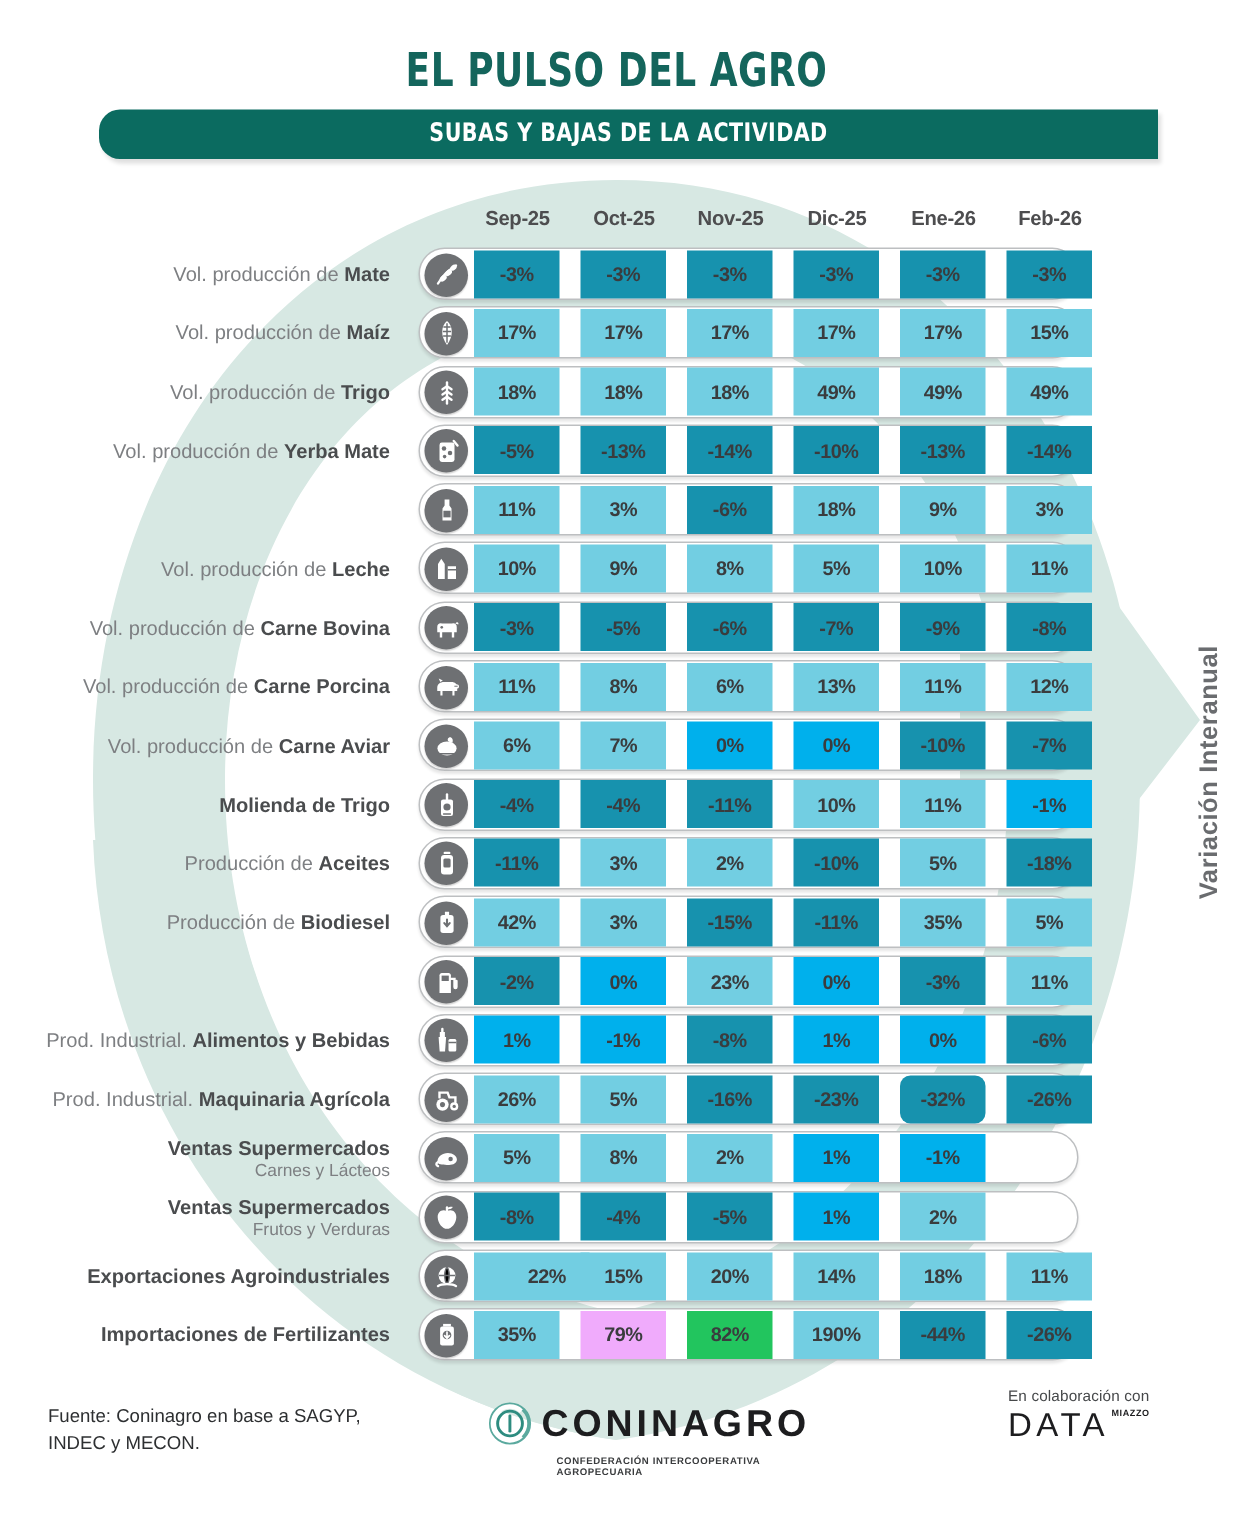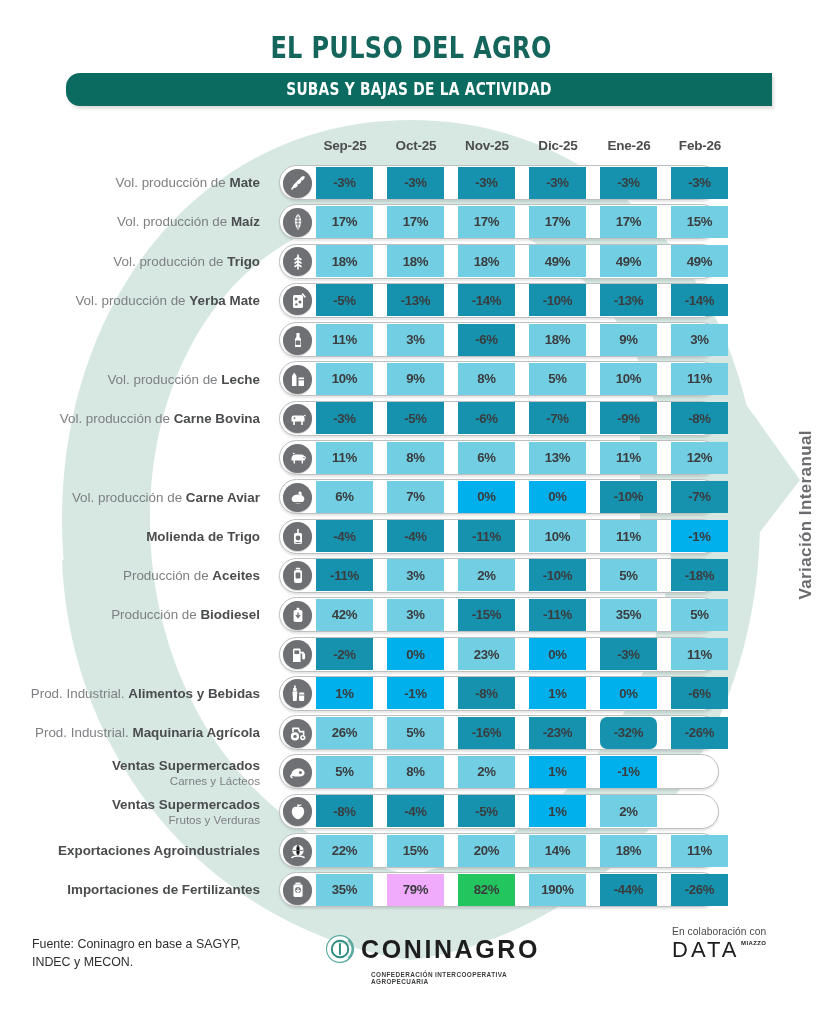--- a/index.html
+++ b/index.html
@@ -295,20 +295,23 @@
           <div class="cell" style="left: 0px; background: rgb(23, 146, 174);">-3%</div>
           <div class="cell" style="left: 71px; background: rgb(23, 146, 174);">-5%</div>
           <div class="cell" style="left: 142px; background: rgb(23, 146, 174);">-6%</div>
           <div class="cell" style="left: 213px; background: rgb(23, 146, 174);">-7%</div>
           <div class="cell" style="left: 284px; background: rgb(23, 146, 174);">-9%</div>
           <div class="cell" style="left: 355px; background: rgb(23, 146, 174);">-8%</div>
         </div>
       </div>
       <div class="row">
         <div class="pill"></div>
+        <div class="label">
+          <span>Vol. producción de <span class="b">Carne Porcina</span></span>
+        </div>
         <div class="icon-circle">
           <svg width="20" height="20" viewBox="0 0 20 20">
             <path d="M3.5 10.5 C3.5 8 5.6 6.6 8 6.6 L13 6.6 C15.4 6.6 16.8 8 16.8 10.4 L16.8 12.6 L15 12.6 L15 15.6 L13.6 15.6 L13.6 12.6 L7 12.6 L7 15.6 L5.6 15.6 L5.6 12.6 L3.5 12.6 Z" fill="#ffffff"></path>
             <ellipse cx="16" cy="9.6" rx="2" ry="1.5" fill="#ffffff"></ellipse>
             <circle cx="15.4" cy="9.5" r=".5" fill="#6E7073"></circle>
             <circle cx="16.6" cy="9.5" r=".5" fill="#6E7073"></circle>
             <path d="M5.5 6.6 L4.5 4.4 L7.2 5.6 Z" fill="#ffffff"></path>
           </svg>
         </div>
         <div class="cells">
@@ -519,21 +522,21 @@
           <span><span class="b">Exportaciones Agroindustriales</span></span>
         </div>
         <div class="icon-circle">
           <svg width="20" height="20" viewBox="0 0 20 20">
             <circle cx="10" cy="9.4" r="5.6" fill="#ffffff"></circle>
             <path d="M4.6 9.4 L15.4 9.4 M10 3.8 C12 6 12 12.8 10 15 M10 3.8 C8 6 8 12.8 10 15" stroke="#6E7073" stroke-width="1"></path>
             <path d="M4 16.4 C6.2 14.6 13.8 14.6 16 16.4" stroke="#ffffff" stroke-width="1.6" fill="none" stroke-linecap="round"></path>
           </svg>
         </div>
         <div class="cells">
-          <div class="cell" style="left: 0px; background: rgb(114, 206, 226);">22%</div>
+          <div class="cell" style="left: 0px; background: rgb(114, 206, 226); padding-left: 20px;">22%</div>
           <div class="cell" style="left: 71px; background: rgb(114, 206, 226);">15%</div>
           <div class="cell" style="left: 142px; background: rgb(114, 206, 226);">20%</div>
           <div class="cell" style="left: 213px; background: rgb(114, 206, 226);">14%</div>
           <div class="cell" style="left: 284px; background: rgb(114, 206, 226);">18%</div>
           <div class="cell" style="left: 355px; background: rgb(114, 206, 226);">11%</div>
         </div>
       </div>
       <div class="row">
         <div class="pill"></div>
         <div class="label">

